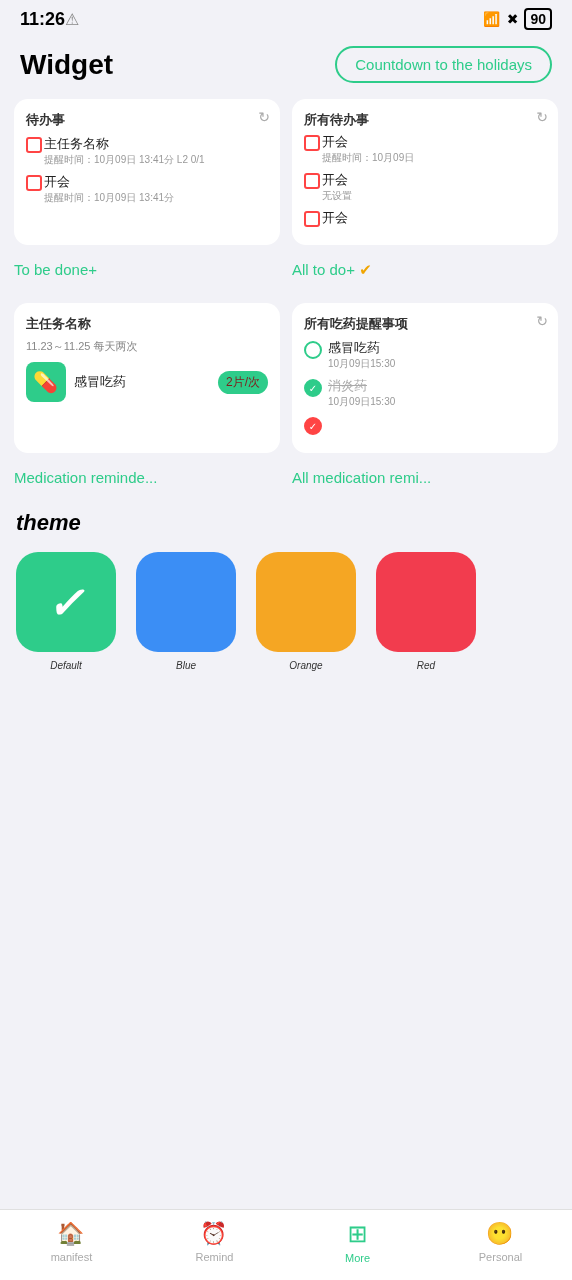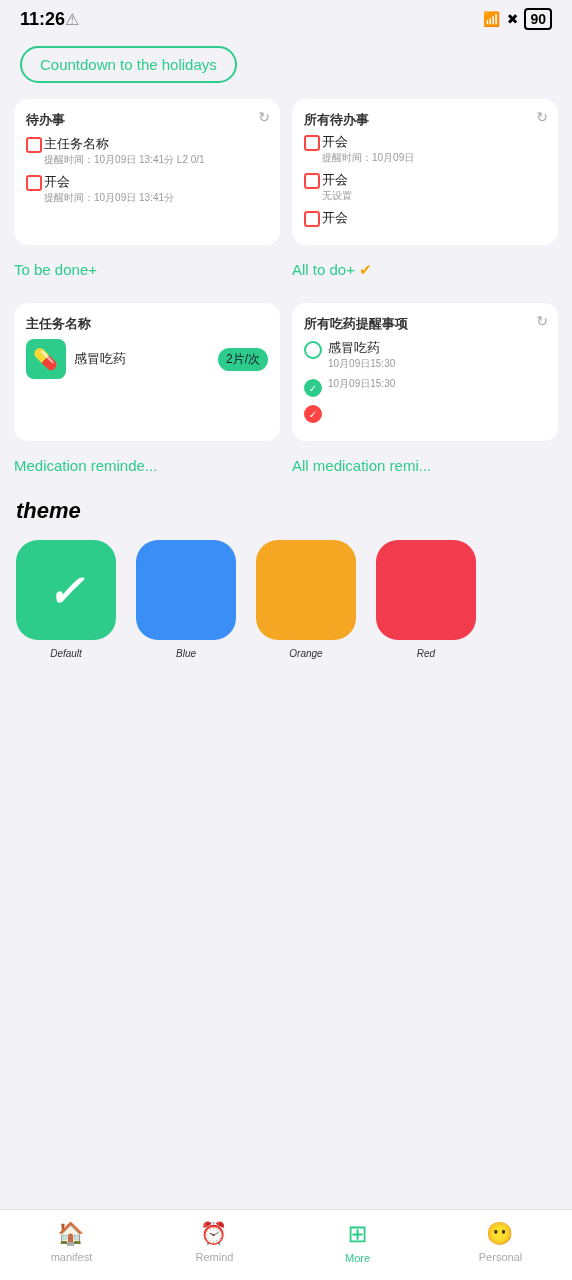--- a/index.html
+++ b/index.html
@@ -134,21 +134,21 @@
       border-radius: 8px;
       display: flex;
       align-items: center;
       justify-content: center;
       font-size: 20px;
       color: #fff;
     }
     .med-name { font-size: 13px; color: #222; font-weight: 500; flex: 1; }
     .med-dose {
       background: #2ecc8a;
-      color: #0f172a;
+      color: #7f1d1d;
       font-size: 12px;
       border-radius: 12px;
       padding: 3px 8px;
     }
 
     
     .med-list-item {
       display: flex;
       align-items: flex-start;
       gap: 6px;
@@ -292,20 +292,21 @@
   <div class="status-icons">
     <span>📶</span>
     <span>✖</span>
     <span class="battery-box">
       <span>90</span>
     </span>
   </div>
 </div>
 
 <div class="header">
+  <span class="header-title">Widget</span>
   <button class="countdown-btn">Countdown to the holidays</button>
 </div>
 
 <div class="widget-grid">
 
   <div class="widget-card">
     <div class="widget-card-title">待办事</div>
     <span class="refresh-icon">↻</span>
     <div class="todo-item">
       <div class="checkbox-sq"></div>
@@ -355,20 +356,21 @@
   <span class="widget-label right">
     <span>All to do+</span>
     <span class="yellow-check"> ✔</span>
   </span>
 </div>
 
 <div class="widget-grid">
 
   <div class="widget-card">
     <div class="widget-card-title">主任务名称</div>
+    <div class="med-date">11.23～11.25 每天两次</div>
     <div class="med-item-row">
       <div class="med-icon-box">💊</div>
       <span class="med-name">感冒吃药</span>
       <span class="med-dose">2片/次</span>
     </div>
   </div>
 
   <div class="widget-card">
     <div class="widget-card-title">所有吃药提醒事项</div>
     <span class="refresh-icon">↻</span>
@@ -377,20 +379,21 @@
       <div class="circle-radio"></div>
       <div class="med-list-text">
         <div class="med-list-name">感冒吃药</div>
         <div class="med-list-time">10月09日15:30</div>
       </div>
     </div>
 
     <div class="med-list-item">
       <div class="circle-radio checked-green">✓</div>
       <div class="med-list-text">
+        <div class="med-list-name strikethrough">消炎药</div>
         <div class="med-list-time">10月09日15:30</div>
       </div>
     </div>
 
     <div class="med-list-item">
       <div class="circle-radio checked-red">✓</div>
     </div>
   </div>
 
 </div>

